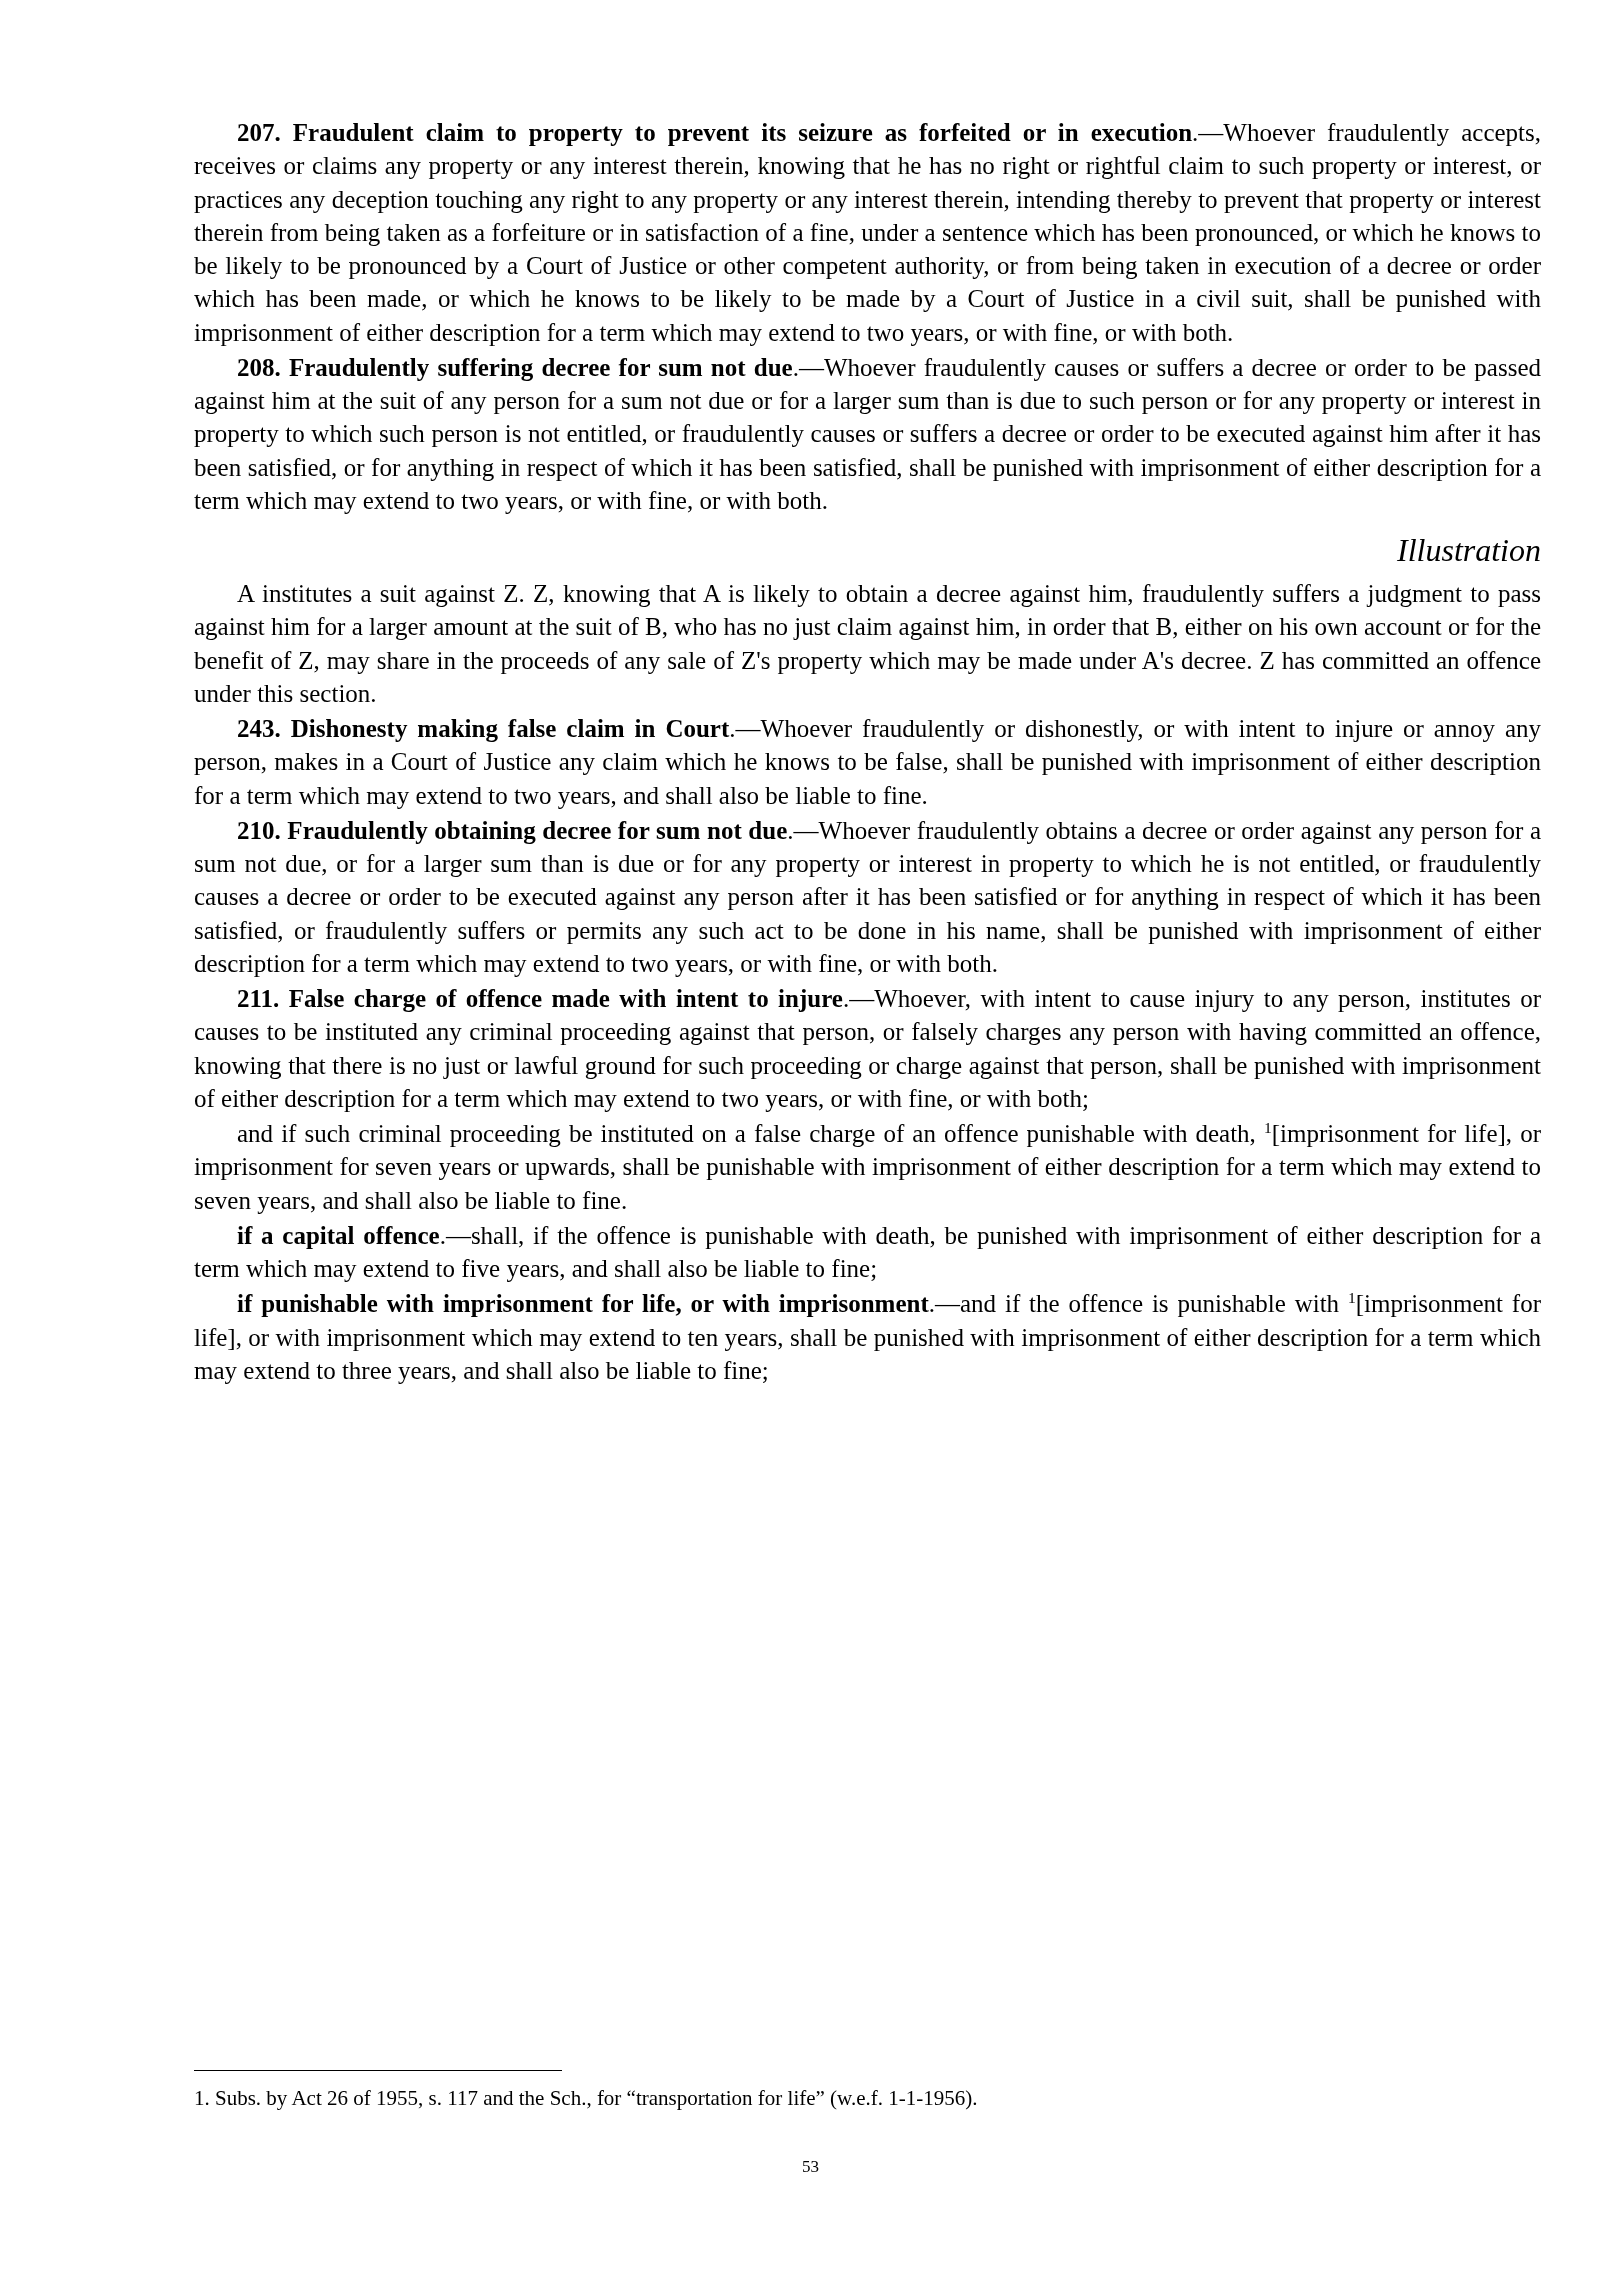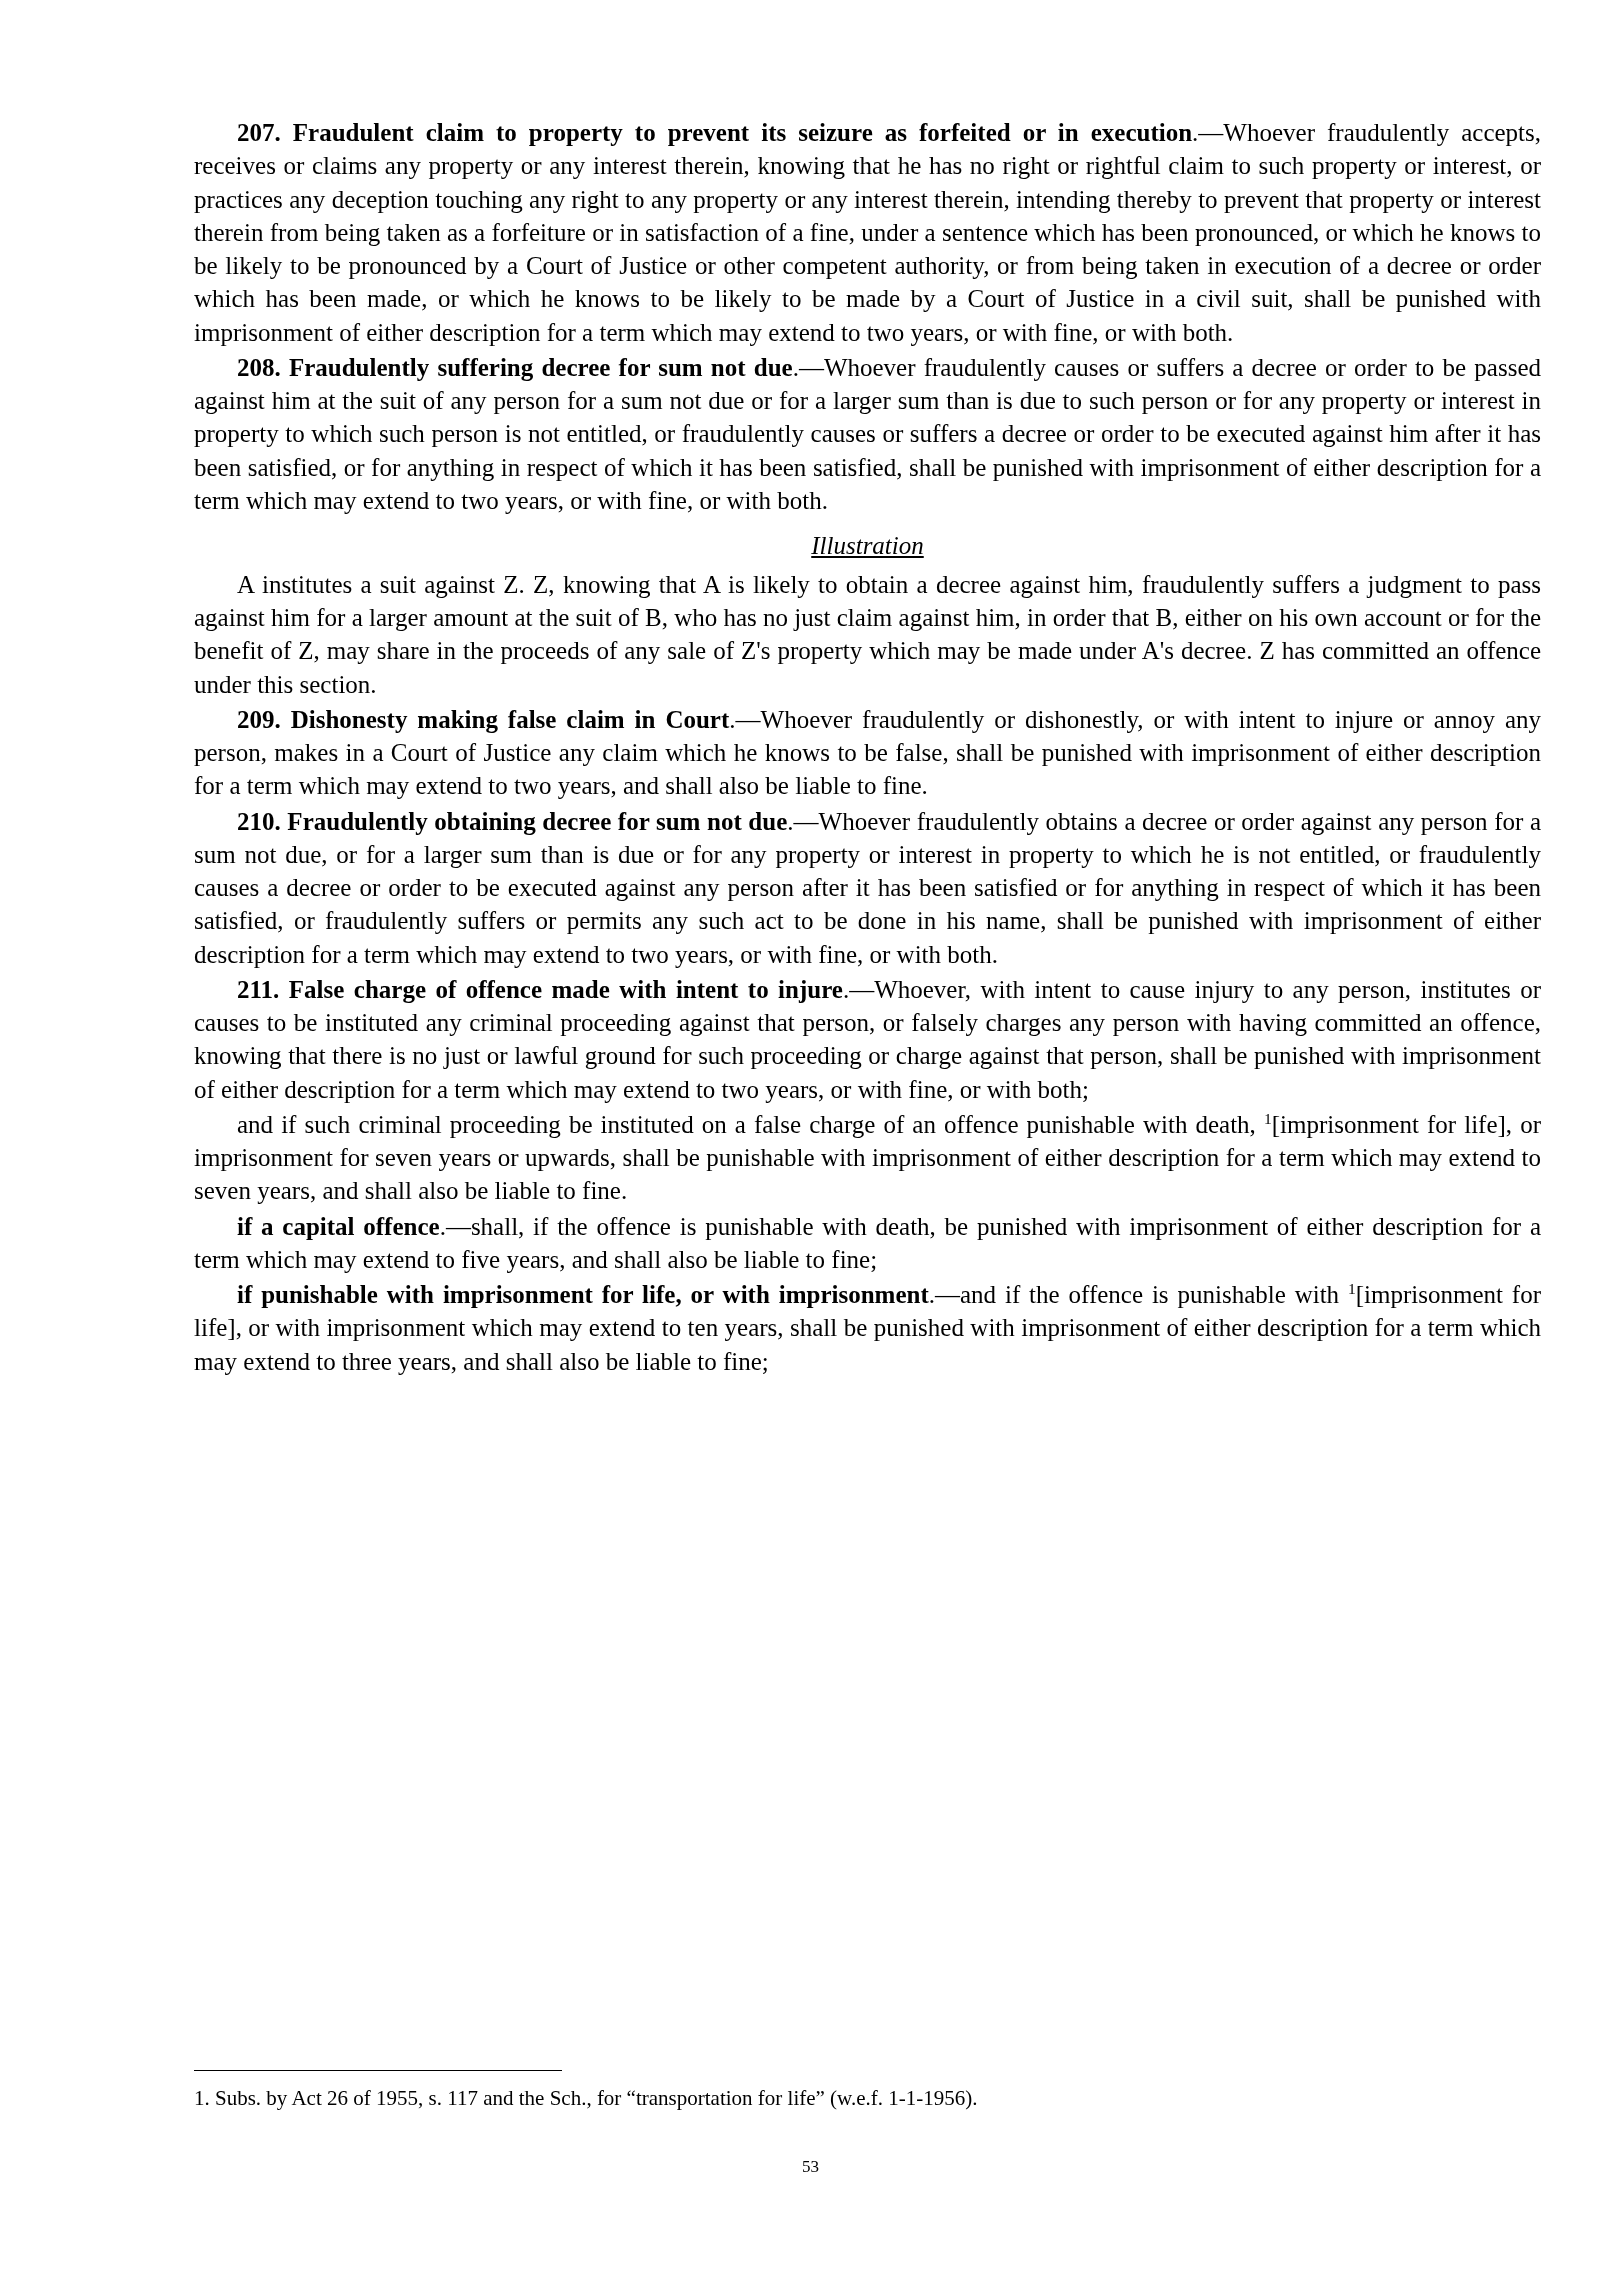--- a/index.html
+++ b/index.html
@@ -25,26 +25,25 @@
     text-justify: inter-word;
   }
   p.para {
     margin: 0 0 2px 0;
     text-indent: 43px;
   }
   .sec-head {
     font-weight: bold;
   }
   .illus-head {
-    text-align: center;
+    text-align: right;
     font-style: italic;
     margin: 11.8px 0 5.9px 0;
     text-indent: 0;
-    font-size: 25px;
-    text-decoration: underline;
+    font-size: 32px;
   }
   sup {
     font-size: 0.62em;
     vertical-align: super;
     line-height: 0;
   }
   .footnote-area {
     position: absolute;
     left: 194px;
     right: 194px;
@@ -75,21 +74,21 @@
   <div class="body-text">
 
     <p class="para"><span class="sec-head">207. Fraudulent claim to property to prevent its seizure as forfeited or in execution</span><span>.—Whoever fraudulently accepts, receives or claims any property or any interest therein, knowing that he has no right or rightful claim to such property or interest, or practices any deception touching any right to any property or any interest therein, intending thereby to prevent that property or interest therein from being taken as a forfeiture or in satisfaction of a fine, under a sentence which has been pronounced, or which he knows to be likely to be pronounced by a Court of Justice or other competent authority, or from being taken in execution of a decree or order which has been made, or which he knows to be likely to be made by a Court of Justice in a civil suit, shall be punished with imprisonment of either description for a term which may extend to two years, or with fine, or with both.</span></p>
 
     <p class="para"><span class="sec-head">208. Fraudulently suffering decree for sum not due</span><span>.—Whoever fraudulently causes or suffers a decree or order to be passed against him at the suit of any person for a sum not due or for a larger sum than is due to such person or for any property or interest in property to which such person is not entitled, or fraudulently causes or suffers a decree or order to be executed against him after it has been satisfied, or for anything in respect of which it has been satisfied, shall be punished with imprisonment of either description for a term which may extend to two years, or with fine, or with both.</span></p>
 
     <p class="illus-head">Illustration</p>
 
     <p class="para">A institutes a suit against Z. Z, knowing that A is likely to obtain a decree against him, fraudulently suffers a judgment to pass against him for a larger amount at the suit of B, who has no just claim against him, in order that B, either on his own account or for the benefit of Z, may share in the proceeds of any sale of Z's property which may be made under A's decree. Z has committed an offence under this section.</p>
 
-    <p class="para"><span class="sec-head">209. Dishonesty making false claim in Court</span><span>.—Whoever fraudulently or dishonestly, or with intent to injure or annoy any person, makes in a Court of Justice any claim which he knows to be false, shall be punished with imprisonment of either description for a term which may extend to two years, and shall also be liable to fine.</span></p>
+    <p class="para"><span class="sec-head">243. Dishonesty making false claim in Court</span><span>.—Whoever fraudulently or dishonestly, or with intent to injure or annoy any person, makes in a Court of Justice any claim which he knows to be false, shall be punished with imprisonment of either description for a term which may extend to two years, and shall also be liable to fine.</span></p>
 
     <p class="para"><span class="sec-head">210. Fraudulently obtaining decree for sum not due</span><span>.—Whoever fraudulently obtains a decree or order against any person for a sum not due, or for a larger sum than is due or for any property or interest in property to which he is not entitled, or fraudulently causes a decree or order to be executed against any person after it has been satisfied or for anything in respect of which it has been satisfied, or fraudulently suffers or permits any such act to be done in his name, shall be punished with imprisonment of either description for a term which may extend to two years, or with fine, or with both.</span></p>
 
     <p class="para"><span class="sec-head">211. False charge of offence made with intent to injure</span><span>.—Whoever, with intent to cause injury to any person, institutes or causes to be instituted any criminal proceeding against that person, or falsely charges any person with having committed an offence, knowing that there is no just or lawful ground for such proceeding or charge against that person, shall be punished with imprisonment of either description for a term which may extend to two years, or with fine, or with both;</span></p>
 
     <p class="para"><span>and if such criminal proceeding be instituted on a false charge of an offence punishable with death, </span><sup>1</sup><span>[imprisonment for life], or imprisonment for seven years or upwards, shall be punishable with imprisonment of either description for a term which may extend to seven years, and shall also be liable to fine.</span></p>
 
 
     <p class="para"><span class="sec-head">if a capital offence</span><span>.—shall, if the offence is punishable with death, be punished with imprisonment of either description for a term which may extend to five years, and shall also be liable to fine;</span></p>
 

